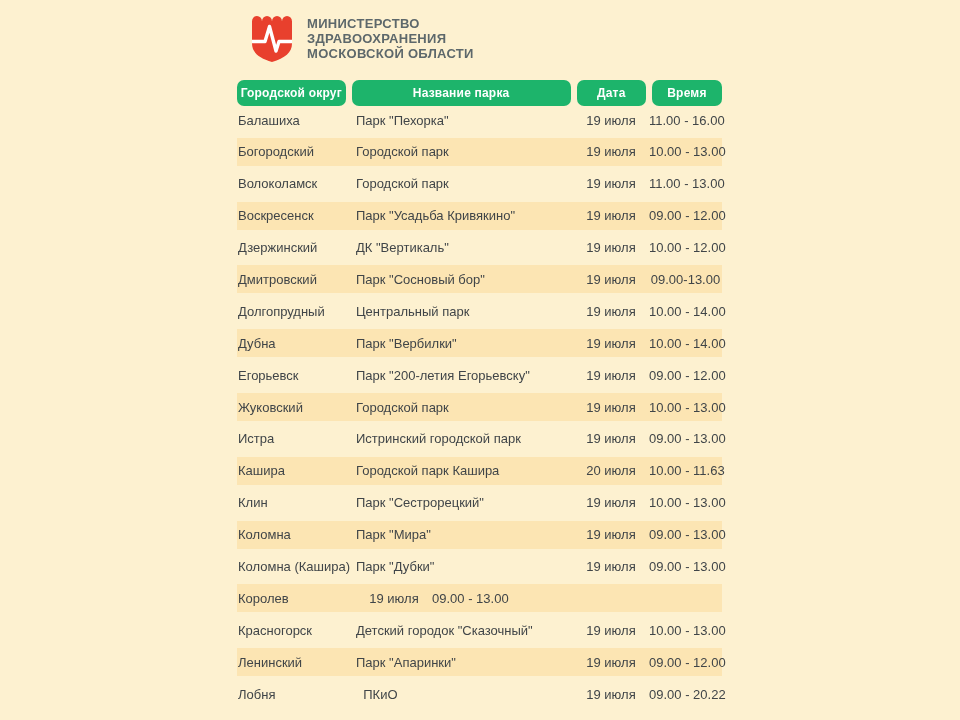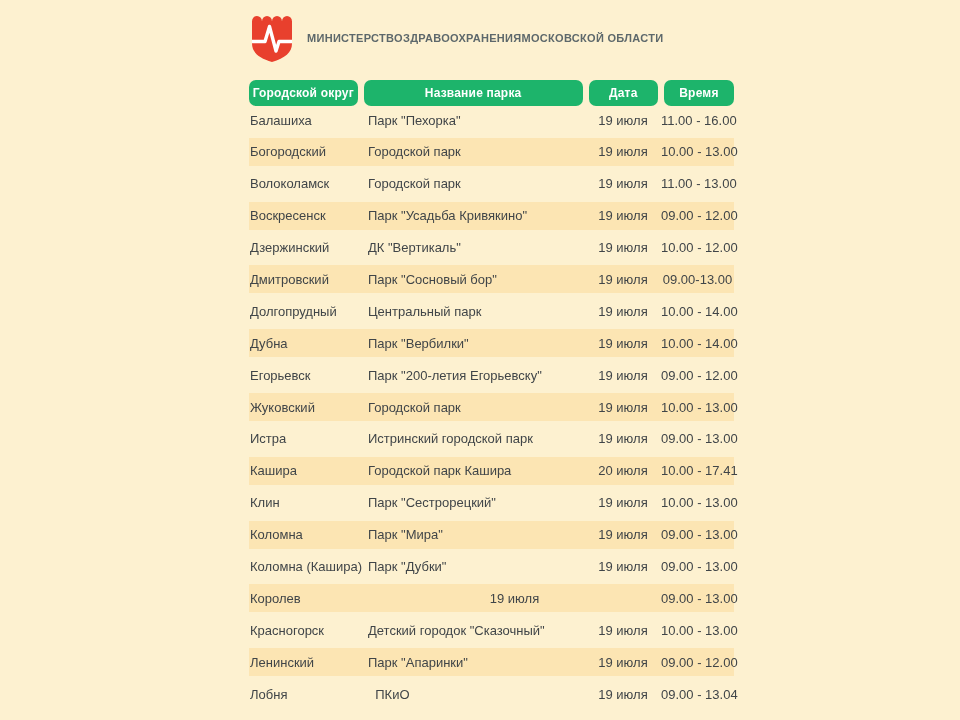--- a/index.html
+++ b/index.html
@@ -8,34 +8,34 @@
     background:#fdf1d0;
     font-family:"Liberation Sans",sans-serif;
   }
   .page{position:relative;width:960px;height:720px;}
 
   
   .brand{position:absolute;left:250px;top:13px;display:flex;align-items:center;gap:13px;}
   .logo{width:44px;height:51px;flex:0 0 auto;}
   .shield{fill:#e8402d;}
   .ecg{fill:none;stroke:#ffffff;stroke-width:3.4;stroke-linejoin:round;stroke-linecap:butt;}
-  .brand-text{display:flex;flex-direction:row;
-    font-size:11px;font-weight:700;letter-spacing:.3px;
+  .brand-text{display:flex;flex-direction:column;
+    font-size:13px;font-weight:700;letter-spacing:.3px;
     color:#5d686b;line-height:15px;text-transform:uppercase;}
 
   
-  .table{position:absolute;left:249px;top:80px;width:485px;}
+  .table{position:absolute;left:237px;top:80px;width:485px;}
   .thead{display:flex;gap:6px;height:26px;}
   .th{background:#1db46b;border-radius:7px;color:#ffffff;
       font-weight:700;font-size:12px;letter-spacing:.2px;
       display:flex;align-items:center;justify-content:center;}
   .th1{width:113px}.th2{width:228px}.th3{width:72px}.th4{width:73px}
 
   .row{display:flex;align-items:center;height:28px;margin-bottom:3.9px;
-       font-size:13px;color:#404548;justify-content:space-between;}
+       font-size:13px;color:#404548;}
   .row.alt{background:#fce5b3;}
   .cell{white-space:pre;}
   .c1{width:119px;padding-left:1px;box-sizing:border-box;}
   .c2{width:217px;}
   .c3{width:76px;text-align:center;}
   .c4{width:73px;text-align:center;}
 </style>
 </head>
 <body>
 
@@ -129,21 +129,21 @@
         <div class="row">
           <div class="cell c1">Истра</div>
           <div class="cell c2">Истринский городской парк</div>
           <div class="cell c3">19 июля</div>
           <div class="cell c4">09.00 - 13.00</div>
         </div>
         <div class="row alt">
           <div class="cell c1">Кашира</div>
           <div class="cell c2">Городской парк Кашира</div>
           <div class="cell c3">20 июля</div>
-          <div class="cell c4">10.00 - 17.41</div>
+          <div class="cell c4">10.00 - 11.63</div>
         </div>
         <div class="row">
           <div class="cell c1">Клин</div>
           <div class="cell c2">Парк "Сестрорецкий"</div>
           <div class="cell c3">19 июля</div>
           <div class="cell c4">10.00 - 13.00</div>
         </div>
         <div class="row alt">
           <div class="cell c1">Коломна</div>
           <div class="cell c2">Парк "Мира"</div>
@@ -170,18 +170,18 @@
         <div class="row alt">
           <div class="cell c1">Ленинский</div>
           <div class="cell c2">Парк "Апаринки"</div>
           <div class="cell c3">19 июля</div>
           <div class="cell c4">09.00 - 12.00</div>
         </div>
         <div class="row">
           <div class="cell c1">Лобня</div>
           <div class="cell c2">  ПКиО</div>
           <div class="cell c3">19 июля</div>
-          <div class="cell c4">09.00 - 13.04</div>
+          <div class="cell c4">09.00 - 20.22</div>
         </div>
       </div>
   </div>
 
 </div>
 
 </body></html>

